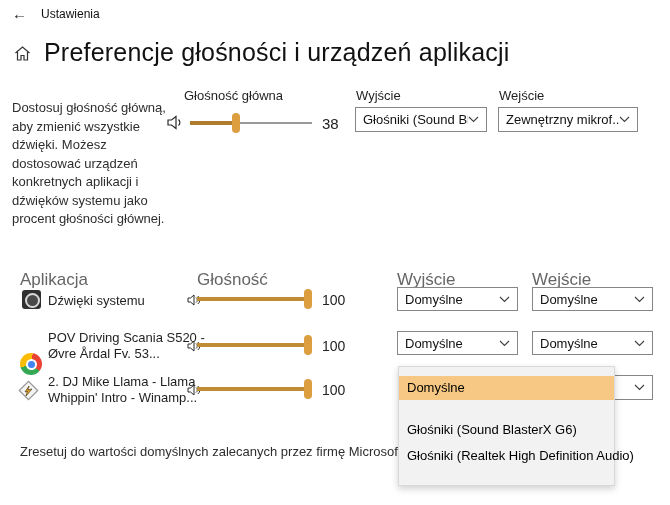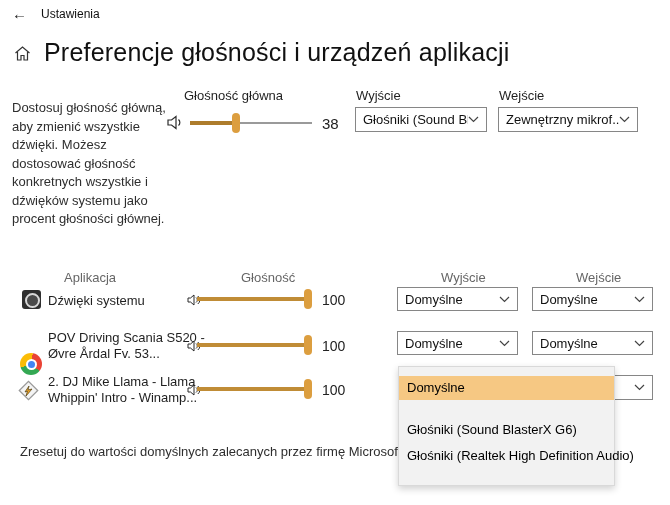--- a/index.html
+++ b/index.html
@@ -9,21 +9,21 @@
   }
   .abs{position:absolute;}
   
   .back{font-size:15px;color:#222;line-height:1;}
   .appname{font-size:12px;color:#111;}
   
   .pagetitle{font-size:25px;font-weight:300;color:#111;letter-spacing:.2px;}
   
   .intro{font-size:13px;line-height:18.5px;color:#2e2e2e;width:158px;}
   .sectionlabel{font-size:13px;color:#1f1f1f;}
-  .colheader{font-size:13px;color:#666;margin-left:44px;}
+  .colheader{font-size:17px;color:#666;}
   .bigvalue{font-size:15px;color:#222;}
   .rowvalue{font-size:14px;color:#222;}
   .rowlabel{font-size:13px;color:#1f1f1f;line-height:16px;white-space:nowrap;}
   
   .select{
     position:absolute;display:flex;align-items:center;box-sizing:border-box;
     border:1px solid #868686;background:#fff;padding:0 7px;font-size:13px;color:#111;
   }
   .select .val{white-space:nowrap;overflow:hidden;}
   .select svg{margin-left:auto;flex:0 0 auto;}
@@ -69,21 +69,21 @@
 <div id="stage" style="--thumb: #dc9e3f; --fill: #ad7c2c; --hl: #f6c883;">
 
   <div class="abs back" style="left:12px;top:6px;">←</div>
   <div class="abs appname" style="left:41px;top:7px;">Ustawienia</div>
 
   <svg class="abs" style="left:14px;top:45px;" width="17" height="17" viewBox="0 0 17 17">
     <path d="M1.5 8 L8.5 2 L15.5 8 M3.5 7 V15 H7 V10.5 H10 V15 H13.5 V7" fill="none" stroke="#333" stroke-width="1.2"></path>
   </svg>
   <div class="abs pagetitle" style="left:44px;top:38px;">Preferencje głośności i urządzeń aplikacji</div>
 
-  <div class="abs intro" style="left:12px;top:99px;">Dostosuj głośność główną, aby zmienić wszystkie dźwięki. Możesz dostosować głośność konkretnych wszystkie i dźwięków systemu jako procent głośności głównej.</div>
+  <div class="abs intro" style="left:12px;top:99px;">Dostosuj głośność główną, aby zmienić wszystkie dźwięki. Możesz dostosować urządzeń konkretnych aplikacji i dźwięków systemu jako procent głośności głównej.</div>
 
   <div class="abs sectionlabel" style="left:184px;top:88px;">Głośność główna</div>
   <svg class="abs" style="left:167px;top:114px;" width="17" height="17" viewBox="0 0 17 17">
     <path d="M1 6 H4.5 L9 2.5 V14.5 L4.5 11 H1 Z" fill="none" stroke="#2b2b2b" stroke-width="1.2"></path>
     <path d="M11.5 5.5 A4 4 0 0 1 11.5 11.5" fill="none" stroke="#2b2b2b" stroke-width="1.2"></path>
   </svg>
   <div class="slider" style="left:190px;top:113px;width:122px;">
     <div class="track"></div>
     <div class="fill" style="width: calc(38% + 0px);"></div>
     <div class="thumb" style="left: calc(38% - 4px);"></div>

